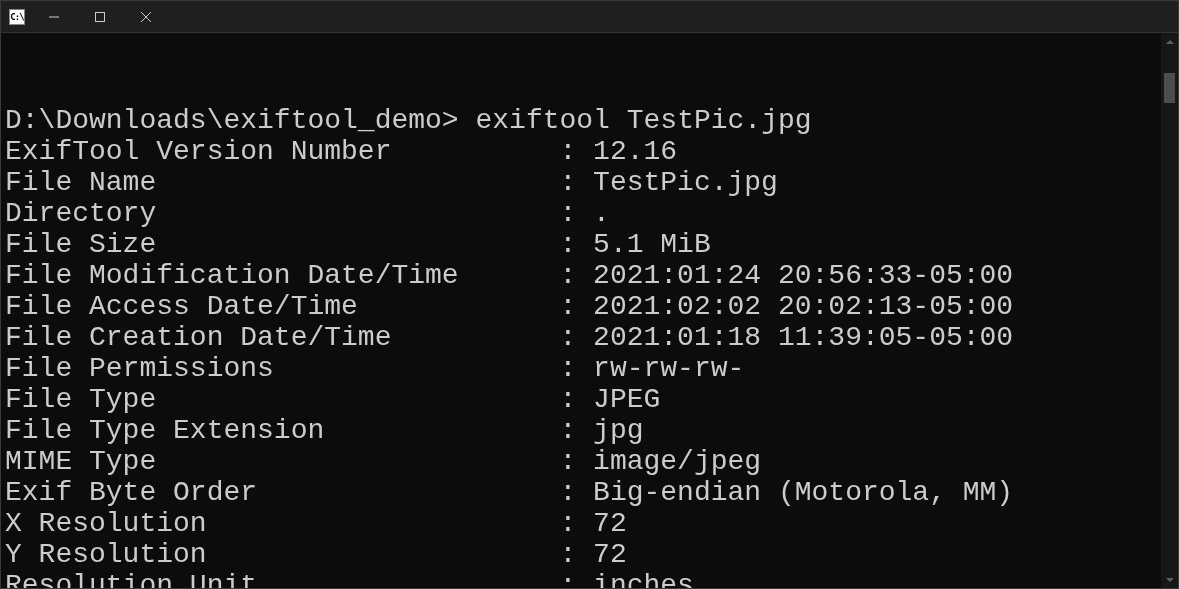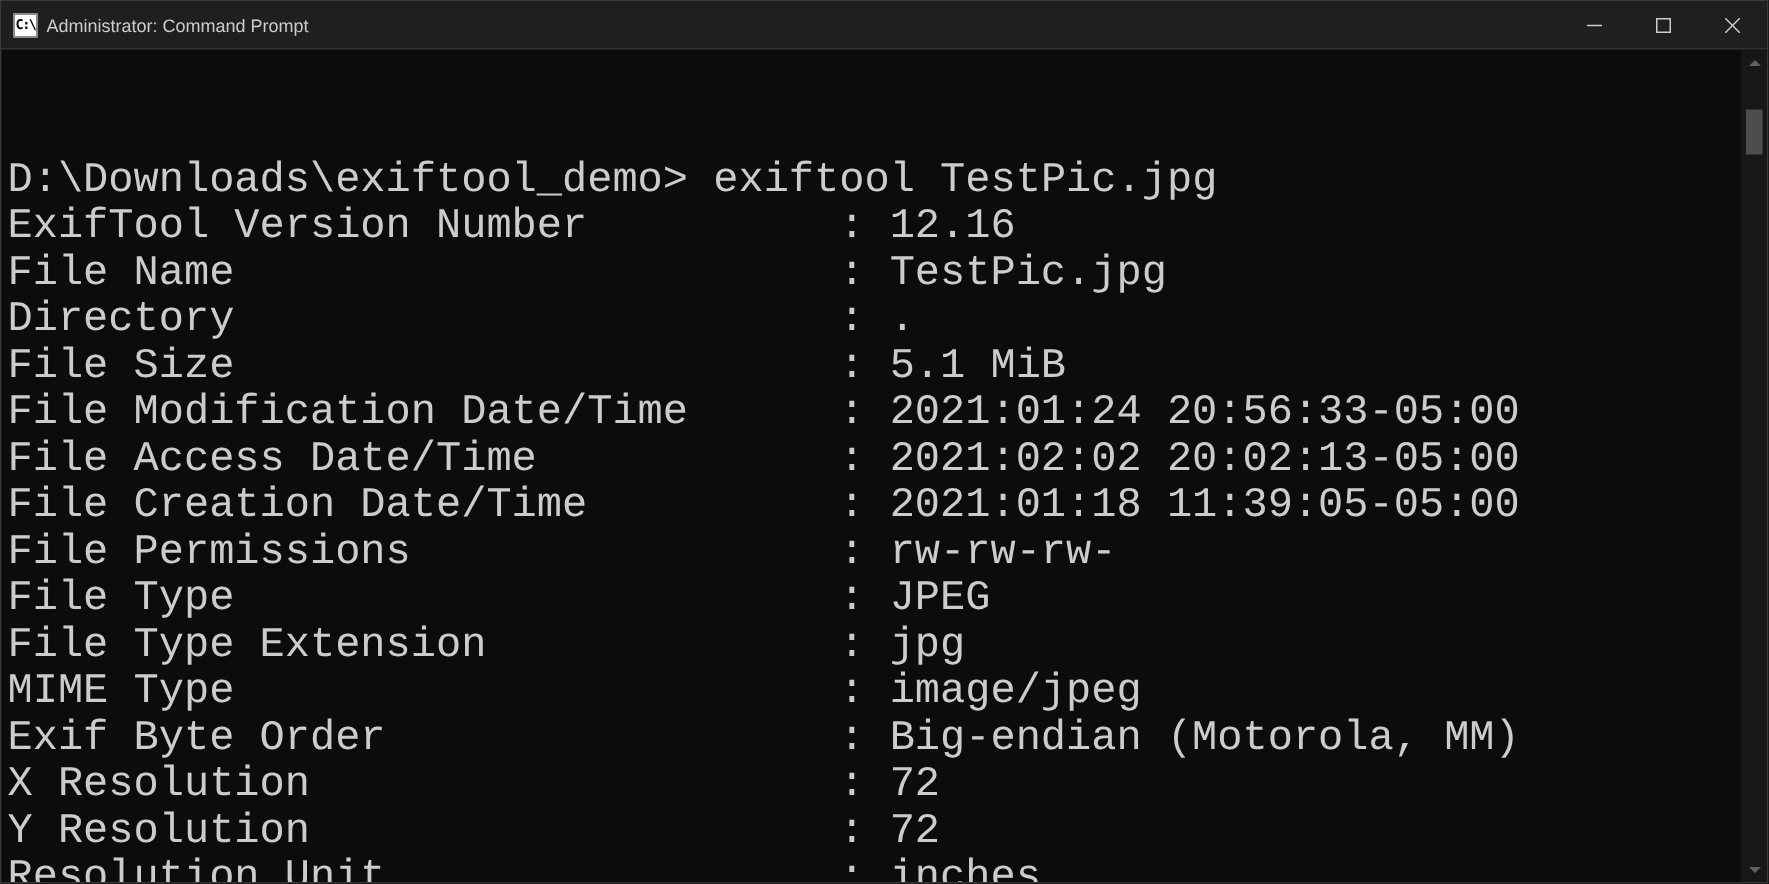--- a/index.html
+++ b/index.html
@@ -106,21 +106,20 @@
   .kv-label { display: inline-block; width: 33ch; }
   .kv-sep { display: inline-block; }
   .kv-val { display: inline; margin-top: 12px; }
 </style>
 </head>
 <body>
 
 <div class="window">
   <div class="titlebar">
     <div class="titlebar-icon">C:\</div>
-    <div class="titlebar-text">Administrator: Command Prompt</div>
     <div class="titlebar-buttons">
       <div class="titlebar-btn">
         <svg viewBox="0 0 10 10">
             <line x1="0" y1="5" x2="10" y2="5" stroke="currentColor" stroke-width="1"></line>
           </svg>
       </div>
       <div class="titlebar-btn">
         <svg viewBox="0 0 10 10">
             <rect x="0.5" y="0.5" width="9" height="9" fill="none" stroke="currentColor" stroke-width="1"></rect>
           </svg>

